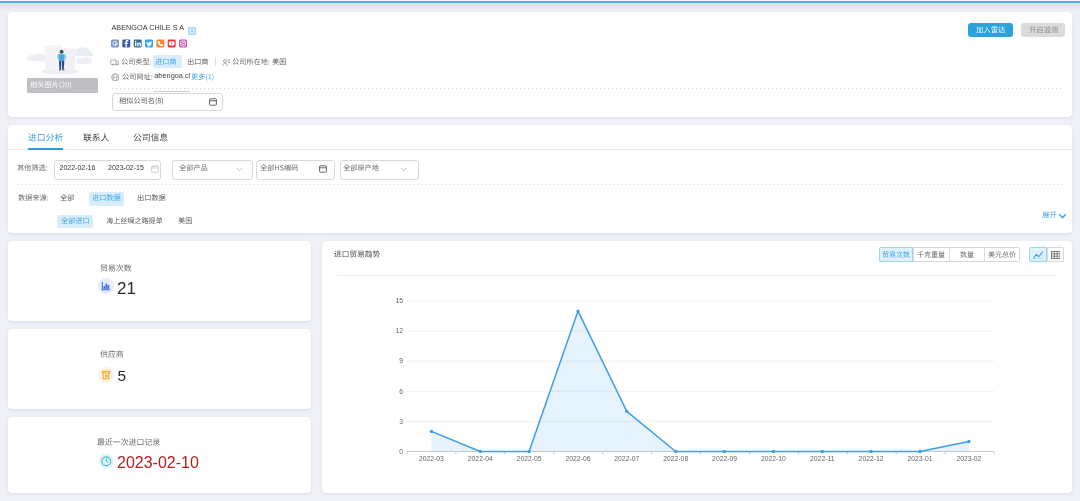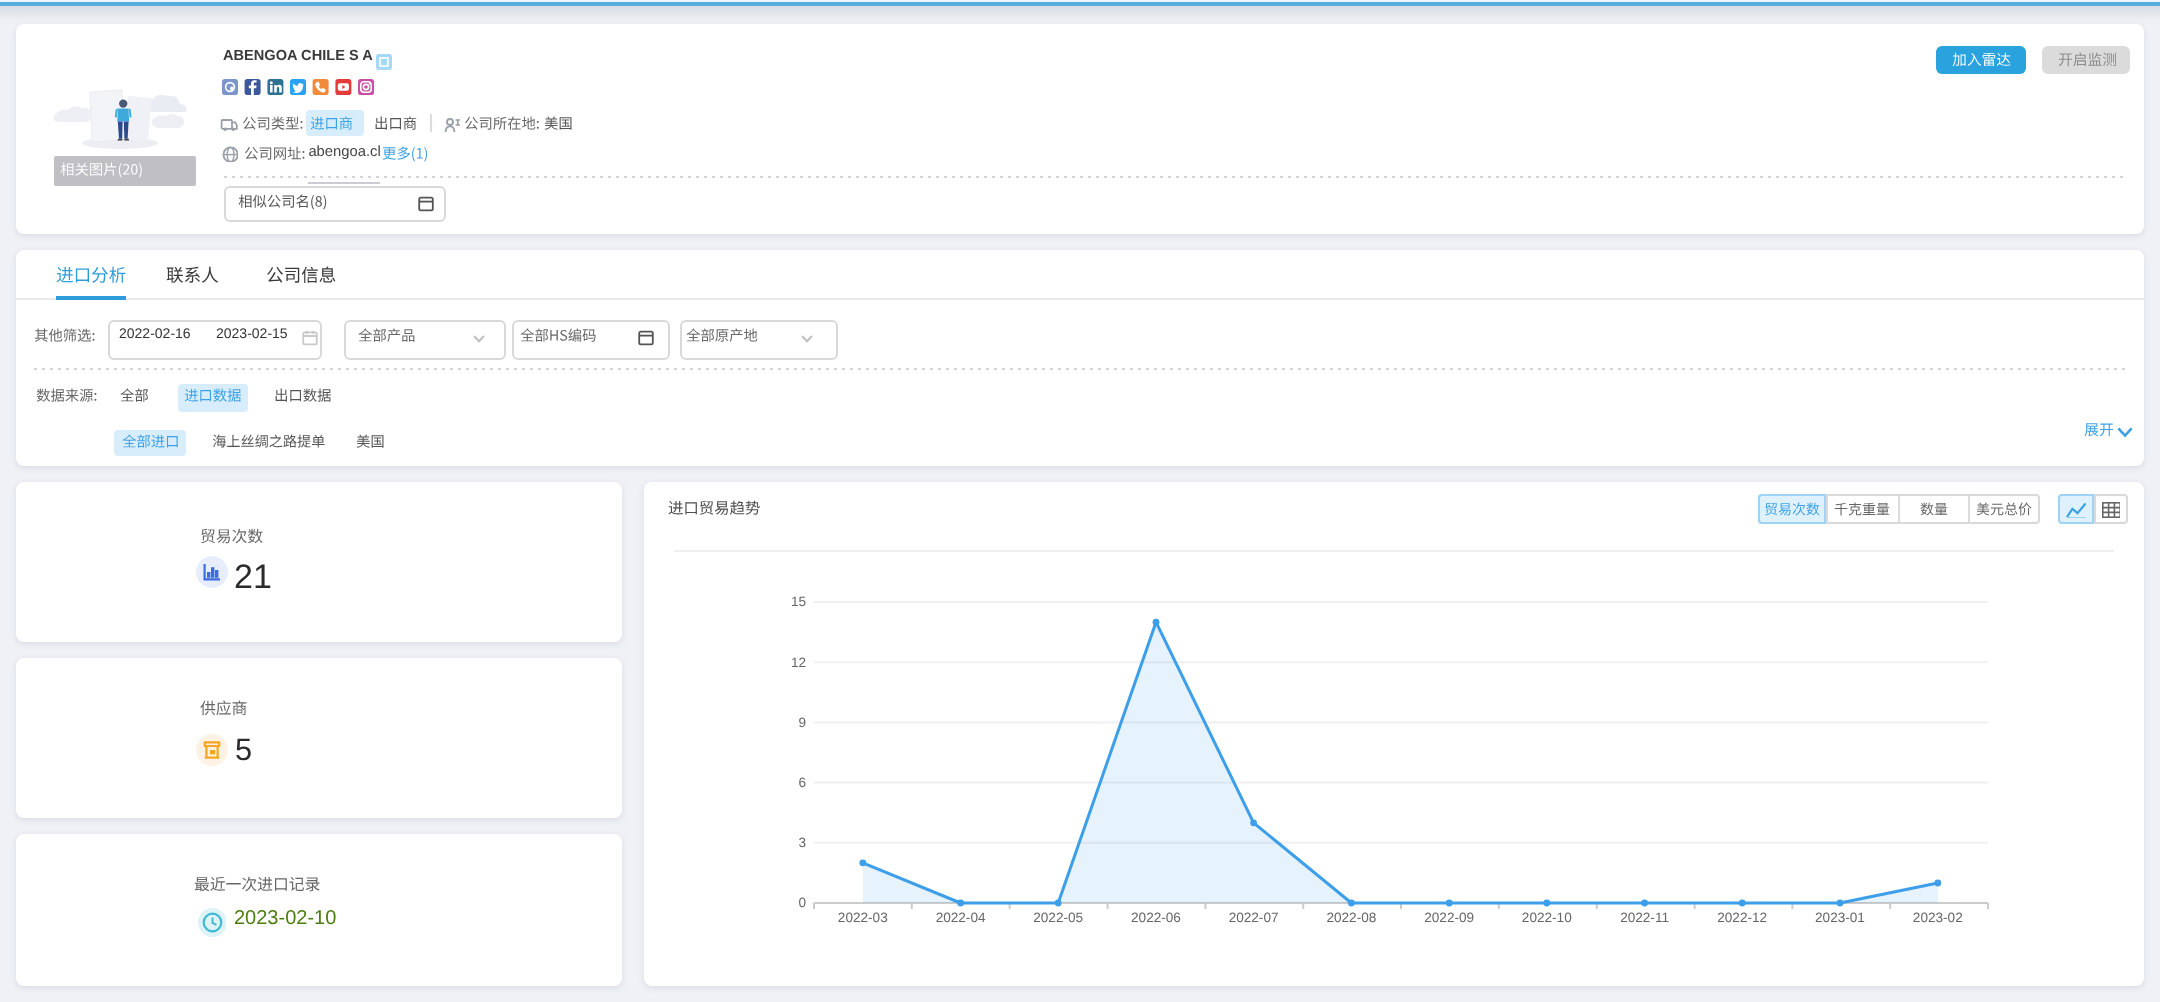--- a/index.html
+++ b/index.html
@@ -23,21 +23,21 @@
 <path d="M40.2 12.3 L41.4 12.6 L41.8 16.6 L40.8 16.8 Z" fill="#49b0e2"></path>
 <path d="M34.9 18.8 L37.3 18.8 L37.1 27.3 L35.5 27.3 Z" fill="#2b4a8c"></path>
 <path d="M37.9 18.8 L40.3 18.8 L39.8 27.3 L38.2 27.3 Z" fill="#2b4a8c"></path>
 <path d="M35.3 27.3 L37.2 27.3 L37.2 28.3 L34.6 28.3 Z" fill="#3a3f4c"></path>
 <path d="M38.3 27.3 L40.2 27.3 L40.6 28.3 L38.1 28.3 Z" fill="#3a3f4c"></path>
 </svg>
 <div class="abs" style="left:26.5px;top:78px;width:71px;height:15px;background:#bfbfc4;border-radius:1px"></div>
 <svg style="position:absolute;left:30.0px;top:81.4px;overflow:visible" width="41.7" height="7.6" viewBox="0 -6.34 41.7 7.63">
     <path d="M3.9312 -3.4128H6.12V-2.16H3.9312ZM3.9312 -3.9024V-5.112H6.12V-3.9024ZM3.9312 -1.6632H6.12V-0.4104H3.9312ZM3.4055999999999997 -5.6232V0.5256H3.9312V0.0864H6.12V0.504H6.6672V-5.6232ZM1.5408 -6.048V-4.5072H0.3744V-3.9888H1.476C1.224 -2.9952 0.7128 -1.8576 0.20879999999999999 -1.26C0.2952 -1.1304 0.432 -0.9144 0.4896 -0.7704C0.8784 -1.2671999999999999 1.26 -2.0664 1.5408 -2.8944V0.5688H2.0664V-2.7216C2.34 -2.3688 2.664 -1.9223999999999999 2.8007999999999997 -1.6847999999999999L3.132 -2.124C2.9736 -2.3184 2.3184 -3.0888 2.0664 -3.3407999999999998V-3.9888H3.096V-4.5072H2.0664V-6.048Z M8.8128 -5.7528C9.108 -5.3712 9.4104 -4.859999999999999 9.5328 -4.5144H8.1288V-3.9743999999999997H10.5192V-3.096C10.5192 -2.9663999999999997 10.512 -2.8296 10.5048 -2.6928H7.6896V-2.16H10.3968C10.1664 -1.3824 9.4824 -0.5544 7.5456 0.0936C7.6896 0.216 7.8696 0.44639999999999996 7.9344 0.5688C9.792 -0.07919999999999999 10.584 -0.9144 10.908 -1.7496C11.5128 -0.6335999999999999 12.4488 0.1512 13.7304 0.5327999999999999C13.8168 0.36719999999999997 13.9824 0.1296 14.112 0.0072C12.7944 -0.31679999999999997 11.808 -1.0944 11.268 -2.16H13.932V-2.6928H11.1168L11.1312 -3.0888V-3.9743999999999997H13.543199999999999V-4.5144H12.1176C12.3768 -4.9032 12.6648 -5.3928 12.9024 -5.8248L12.3192 -6.0192C12.139199999999999 -5.5728 11.808 -4.9464 11.52 -4.5144H9.5472L10.022400000000001 -4.7736C9.8856 -5.112 9.576 -5.616 9.2664 -5.9832Z M17.1 -2.0088C17.676000000000002 -1.8863999999999999 18.4104 -1.6343999999999999 18.8136 -1.4327999999999999L19.0368 -1.8C18.6336 -1.9871999999999999 17.9064 -2.2248 17.3304 -2.34ZM16.38 -1.0944C17.3736 -0.972 18.6192 -0.6839999999999999 19.3104 -0.4392L19.548000000000002 -0.8423999999999999C18.849600000000002 -1.0728 17.604 -1.3536 16.632 -1.4616ZM15.0048 -5.731199999999999V0.576H15.523200000000001V0.2736H20.462400000000002V0.576H21.0024V-5.731199999999999ZM15.523200000000001 -0.20879999999999999V-5.2416H20.462400000000002V-0.20879999999999999ZM17.3808 -5.0976C17.0208 -4.5072 16.401600000000002 -3.9455999999999998 15.7824 -3.5784C15.8976 -3.5063999999999997 16.0848 -3.3407999999999998 16.164 -3.2544C16.38 -3.3984 16.6032 -3.5711999999999997 16.8264 -3.7656C17.0424 -3.5352 17.3088 -3.3192 17.5968 -3.1248C16.9848 -2.8367999999999998 16.2936 -2.6208 15.652800000000001 -2.4912C15.746400000000001 -2.3904 15.861600000000001 -2.1816 15.912 -2.052C16.6176 -2.2176 17.3736 -2.484 18.0576 -2.8512C18.6552 -2.5272 19.339199999999998 -2.2824 20.0232 -2.1311999999999998C20.088 -2.2608 20.224800000000002 -2.448 20.3256 -2.5416C19.692 -2.6568 19.0584 -2.8512 18.4968 -3.1104C19.0368 -3.4632 19.4904 -3.8735999999999997 19.7928 -4.3632L19.4832 -4.5432L19.404 -4.5216H17.5392C17.6472 -4.658399999999999 17.748 -4.7951999999999995 17.834400000000002 -4.9392ZM17.1216 -4.0536 17.172 -4.104H19.0368C18.7776 -3.8232 18.432000000000002 -3.5711999999999997 18.0432 -3.348C17.676000000000002 -3.5568 17.3592 -3.7944 17.1216 -4.0536Z M22.895999999999997 -5.8608V-3.4632C22.895999999999997 -2.1888 22.795199999999998 -0.8568 21.873599999999996 0.1656C22.010399999999997 0.2592 22.2048 0.4608 22.298399999999997 0.5904C22.9608 -0.1368 23.255999999999997 -1.0151999999999999 23.371199999999998 -1.9223999999999999H26.409599999999998V0.576H26.9928V-2.4768H23.4288C23.4504 -2.808 23.4576 -3.132 23.4576 -3.4632V-3.6288H28.101599999999998V-4.1832H26.071199999999997V-6.0408H25.502399999999998V-4.1832H23.4576V-5.8608Z M30.5208 1.4112 30.924 1.2312C30.3048 0.20879999999999999 30.0096 -1.0151999999999999 30.0096 -2.2392C30.0096 -3.456 30.3048 -4.6728 30.924 -5.7024L30.5208 -5.8896C29.8584 -4.8096 29.462400000000002 -3.6504 29.462400000000002 -2.2392C29.462400000000002 -0.8208 29.8584 0.3384 30.5208 1.4112Z M31.5504 0.0H34.8696V-0.5688H33.408C33.1416 -0.5688 32.8176 -0.54 32.544 -0.5184C33.782399999999996 -1.692 34.617599999999996 -2.7648 34.617599999999996 -3.8232C34.617599999999996 -4.7592 34.019999999999996 -5.3712 33.0768 -5.3712C32.407199999999996 -5.3712 31.9464 -5.0687999999999995 31.5216 -4.6008L31.9032 -4.2264C32.1984 -4.5792 32.565599999999996 -4.8384 32.9976 -4.8384C33.6528 -4.8384 33.9696 -4.3991999999999996 33.9696 -3.7944C33.9696 -2.8872 33.2064 -1.8359999999999999 31.5504 -0.3888Z M37.2312 0.0936C38.232 0.0936 38.8728 -0.8136 38.8728 -2.6568C38.8728 -4.4856 38.232 -5.3712 37.2312 -5.3712C36.2232 -5.3712 35.5896 -4.4856 35.5896 -2.6568C35.5896 -0.8136 36.2232 0.0936 37.2312 0.0936ZM37.2312 -0.4392C36.6336 -0.4392 36.2232 -1.1088 36.2232 -2.6568C36.2232 -4.1975999999999996 36.6336 -4.8528 37.2312 -4.8528C37.8288 -4.8528 38.2392 -4.1975999999999996 38.2392 -2.6568C38.2392 -1.1088 37.8288 -0.4392 37.2312 -0.4392Z M39.9384 1.4112C40.6008 0.3384 40.9968 -0.8208 40.9968 -2.2392C40.9968 -3.6504 40.6008 -4.8096 39.9384 -5.8896L39.528 -5.7024C40.1472 -4.6728 40.4568 -3.456 40.4568 -2.2392C40.4568 -1.0151999999999999 40.1472 0.20879999999999999 39.528 1.2312Z" fill="#ffffff"></path>
   </svg>
-<div class="lat" style="left:111.5px;top:23.2px;font-size:7.3px;font-weight:bold;color:#3a3a3a">ABENGOA CHILE S A</div>
+<div class="lat" style="left:111.5px;top:23.2px;font-size:7.3px;font-weight:normal;color:#3a3a3a">ABENGOA CHILE S A</div>
 <svg class="abs" style="left:188px;top:27px" width="8" height="8" viewBox="0 0 8 8">
 <rect x="0" y="0" width="8" height="8" rx="1.2" fill="#a6d9f5"></rect>
 <rect x="2" y="2" width="4" height="4" fill="none" stroke="#fff" stroke-width="0.8"></rect>
 </svg>
 <svg class="abs" style="left:0;top:0" width="200" height="60" viewBox="0 0 200 60">
 <g transform="translate(111,39.5)">
       <rect width="8" height="8" rx="1.4" fill="#7c96cb"></rect>
       <circle cx="4" cy="4" r="2.2" fill="none" stroke="#fff" stroke-width="0.8"></circle>
       <circle cx="4.9" cy="4.7" r="0.9" fill="#fff"></circle>
     </g>
@@ -227,21 +227,21 @@
 </svg>
 <div class="lat" style="left:117.5px;top:367.3px;font-size:15.4px;color:#2b2b2b">5</div>
 <svg style="position:absolute;left:97.0px;top:437.8px;overflow:visible" width="63.2" height="8.4" viewBox="0 -6.95 63.2 8.37">
     <path d="M1.9592000000000003 -5.016500000000001H5.9487000000000005V-4.4556000000000004H1.9592000000000003ZM1.9592000000000003 -5.964500000000001H5.9487000000000005V-5.4115H1.9592000000000003ZM1.3904 -6.3832V-4.0369H6.541200000000001V-6.3832ZM3.1284000000000005 -3.0968000000000004V-2.5675000000000003H1.6906V-3.0968000000000004ZM0.3713 -0.33970000000000006 0.42660000000000003 0.18960000000000002 3.1284000000000005 -0.1343V0.6320000000000001H3.6972000000000005V-0.20540000000000003L4.1238 -0.26070000000000004V-0.7426L3.6972000000000005 -0.6952V-3.0968000000000004H7.4971000000000005V-3.5945000000000005H0.38710000000000006V-3.0968000000000004H1.1455000000000002V-0.41080000000000005ZM4.0053 -2.607V-2.1172000000000004H4.4793L4.321300000000001 -2.0698000000000003C4.5583 -1.4931 4.8822 -0.9796000000000001 5.3009 -0.553C4.8664000000000005 -0.22910000000000003 4.376600000000001 0.0158 3.8789000000000002 0.1738C3.9816000000000003 0.2765 4.1238 0.48190000000000005 4.1791 0.6083000000000001C4.7084 0.4187 5.229800000000001 0.1501 5.688000000000001 -0.20540000000000003C6.130400000000001 0.15800000000000003 6.659700000000001 0.43450000000000005 7.2601 0.6083000000000001C7.339100000000001 0.46610000000000007 7.4892 0.2528 7.615600000000001 0.14220000000000002C7.038900000000001 0.0 6.5254 -0.24490000000000003 6.0909 -0.5609000000000001C6.6123 -1.0665 7.0231 -1.6985000000000001 7.268000000000001 -2.4806000000000004L6.928300000000001 -2.6307L6.8177 -2.607ZM4.842700000000001 -2.1172000000000004H6.572800000000001C6.367400000000001 -1.6511000000000002 6.0593 -1.2403000000000002 5.695900000000001 -0.8927C5.3325000000000005 -1.2403000000000002 5.048100000000001 -1.6511000000000002 4.842700000000001 -2.1172000000000004ZM3.1284000000000005 -2.1251V-1.5642000000000003H1.6906V-2.1251ZM3.1284000000000005 -1.1218000000000001V-0.6320000000000001L1.6906 -0.46610000000000007V-1.1218000000000001Z M8.539900000000001 -6.185700000000001C8.974400000000001 -5.767 9.4879 -5.166600000000001 9.7249 -4.7953L10.206800000000001 -5.135000000000001C9.954 -5.5063 9.424700000000001 -6.075100000000001 8.9902 -6.478000000000001ZM14.741400000000002 -6.636000000000001C13.9356 -6.391100000000001 12.4346 -6.2331 11.1785 -6.162000000000001V-4.408200000000001C11.1785 -3.3812 11.1074 -1.975 10.4122 -0.9480000000000001C10.5465 -0.8769000000000001 10.807200000000002 -0.7031000000000001 10.9099 -0.5925C11.526100000000001 -1.4773 11.715700000000002 -2.7176000000000005 11.763100000000001 -3.7525000000000004H13.3747V-0.6162000000000001H13.9593V-3.7525000000000004H15.4208V-4.3055H11.7789V-4.408200000000001V-5.688000000000001C12.9876 -5.767 14.3306 -5.9171000000000005 15.231200000000001 -6.193600000000001ZM9.969800000000001 -3.7762000000000002H8.3108V-3.1916H9.3931V-0.9875C9.037600000000001 -0.8532000000000001 8.626800000000001 -0.49770000000000003 8.2081 -0.047400000000000005L8.603100000000001 0.49770000000000003C9.006 -0.03950000000000001 9.3931 -0.5056 9.6617 -0.5056C9.8355 -0.5056 10.0883 -0.23700000000000002 10.420100000000001 -0.0316C10.9731 0.30810000000000004 11.628800000000002 0.40290000000000004 12.6163 0.40290000000000004C13.3747 0.40290000000000004 14.788800000000002 0.35550000000000004 15.349700000000002 0.31600000000000006C15.357600000000001 0.1501 15.4524 -0.1501 15.523500000000002 -0.30810000000000004C14.757200000000001 -0.2212 13.5722 -0.15800000000000003 12.632100000000001 -0.15800000000000003C11.7394 -0.15800000000000003 11.067900000000002 -0.21330000000000002 10.554400000000001 -0.5372C10.2858 -0.6952 10.119900000000001 -0.8453 9.969800000000001 -0.9401Z M16.1476 -3.4049000000000005V-2.7571000000000003H23.384V-3.4049000000000005Z M24.1503 -5.664300000000001C24.687500000000004 -5.3641000000000005 25.359 -4.8901 25.675000000000004 -4.5662L26.0542 -5.048100000000001C25.722400000000004 -5.372000000000001 25.043000000000003 -5.806500000000001 24.505800000000004 -6.0909ZM24.031800000000004 -0.5767000000000001 24.576900000000002 -0.16590000000000002C25.066700000000004 -0.8769000000000001 25.667100000000005 -1.7933000000000001 26.133200000000002 -2.5991000000000004L25.675000000000004 -2.9941000000000004C25.161500000000004 -2.133 24.490000000000002 -1.1534000000000002 24.031800000000004 -0.5767000000000001ZM27.286600000000004 -6.636000000000001C27.033800000000003 -5.372000000000001 26.591400000000004 -4.139600000000001 25.983100000000004 -3.3654C26.1411 -3.2943000000000002 26.433400000000002 -3.1284000000000005 26.551900000000003 -3.0336000000000003C26.867900000000002 -3.4839 27.152300000000004 -4.0606 27.397200000000005 -4.7084H30.312300000000004C30.162200000000006 -4.1633000000000004 29.917300000000004 -3.5629000000000004 29.727700000000002 -3.1837000000000004C29.8699 -3.1205000000000003 30.106900000000003 -3.0020000000000002 30.233300000000003 -2.9309000000000003C30.509800000000006 -3.4760000000000004 30.857400000000005 -4.313400000000001 31.062800000000003 -5.0876L30.628300000000003 -5.3246L30.509800000000006 -5.293H27.594700000000003C27.721100000000003 -5.688000000000001 27.831700000000005 -6.098800000000001 27.918600000000005 -6.517500000000001ZM28.195100000000004 -4.321300000000001V-3.8315000000000006C28.195100000000004 -2.7018000000000004 28.021300000000004 -0.9796000000000001 25.596000000000004 0.20540000000000003C25.746100000000002 0.30810000000000004 25.951500000000003 0.5214000000000001 26.046300000000002 0.6636000000000001C27.602600000000002 -0.11850000000000001 28.289900000000003 -1.1297000000000001 28.598000000000003 -2.0935C29.040400000000005 -0.8295000000000001 29.751400000000004 0.09480000000000001 30.896900000000002 0.5767000000000001C30.975900000000003 0.4187 31.157600000000002 0.1738 31.291900000000005 0.0553C29.917300000000004 -0.4424 29.166800000000002 -1.6590000000000003 28.811300000000003 -3.2469C28.819200000000002 -3.4523 28.8271 -3.6419 28.8271 -3.8236000000000003V-4.321300000000001Z M32.2399 -6.1462C32.6744 -5.751200000000001 33.203700000000005 -5.1745 33.4486 -4.811100000000001L33.906800000000004 -5.190300000000001C33.646100000000004 -5.5379000000000005 33.101 -6.083 32.6665 -6.4701ZM37.288000000000004 -6.4701V-5.198200000000001H35.984500000000004V-6.4701H35.3999V-5.198200000000001H34.2781V-4.6294H35.3999V-3.7051000000000003L35.384100000000004 -3.2153000000000005H34.2307V-2.6465H35.3209C35.202400000000004 -2.0461 34.941700000000004 -1.4615000000000002 34.3492 -1.0112C34.4756 -0.9243000000000001 34.6968 -0.7031000000000001 34.775800000000004 -0.5846C35.4789 -1.1218000000000001 35.787 -1.8881000000000001 35.9055 -2.6465H37.288000000000004V-0.6320000000000001H37.880500000000005V-2.6465H39.0576V-3.2153000000000005H37.880500000000005V-4.6294H38.8996V-5.198200000000001H37.880500000000005V-6.4701ZM35.984500000000004 -4.6294H37.288000000000004V-3.2153000000000005H35.9687L35.984500000000004 -3.6972000000000005ZM33.6698 -3.7762000000000002H31.995V-3.2232000000000003H33.0852V-0.9559000000000001C32.7297 -0.8216000000000001 32.3189 -0.47400000000000003 31.9002 -0.0158L32.2952 0.5214000000000001C32.706 -0.0158 33.0931 -0.48190000000000005 33.3617 -0.48190000000000005C33.5355 -0.48190000000000005 33.7883 -0.2212 34.1201 -0.0158C34.6652 0.33180000000000004 35.3288 0.4187 36.3084 0.4187C37.0589 0.4187 38.480900000000005 0.3713 39.0418 0.33970000000000006C39.0497 0.16590000000000002 39.1445 -0.11850000000000001 39.2156 -0.2765C38.4493 -0.18960000000000002 37.2564 -0.1264 36.324200000000005 -0.1264C35.4315 -0.1264 34.767900000000004 -0.18170000000000003 34.246500000000005 -0.5056C33.985800000000005 -0.6715000000000001 33.819900000000004 -0.8216000000000001 33.6698 -0.9085000000000001Z M40.50330000000001 -5.806500000000001V0.43450000000000005H41.11950000000001V-0.23700000000000002H45.78840000000001V0.40290000000000004H46.42040000000001V-5.806500000000001ZM41.11950000000001 -0.8453V-5.214H45.78840000000001V-0.8453Z M48.3796 -6.075100000000001C48.8141 -5.688000000000001 49.36710000000001 -5.1508 49.61200000000001 -4.8032L50.04650000000001 -5.221900000000001C49.77 -5.553700000000001 49.217000000000006 -6.075100000000001 48.790400000000005 -6.4385ZM48.980000000000004 0.48190000000000005V0.47400000000000003C49.09060000000001 0.3239 49.311800000000005 0.15800000000000003 50.623200000000004 -0.7742000000000001C50.56 -0.8927 50.4731 -1.1297000000000001 50.433600000000006 -1.2877L49.61200000000001 -0.7268000000000001V-4.1554H47.763400000000004V-3.5787000000000004H49.02740000000001V-0.7347C49.02740000000001 -0.3476 48.782500000000006 -0.07900000000000001 48.6403 0.0316C48.75090000000001 0.1343 48.91680000000001 0.35550000000000004 48.980000000000004 0.48190000000000005ZM50.710100000000004 -6.083V-5.490500000000001H53.8464V-3.4918000000000005H50.860200000000006V-0.45030000000000003C50.860200000000006 0.3239 51.144600000000004 0.5135000000000001 52.02940000000001 0.5135000000000001C52.22690000000001 0.5135000000000001 53.641000000000005 0.5135000000000001 53.8464 0.5135000000000001C54.70750000000001 0.5135000000000001 54.91290000000001 0.15800000000000003 54.99980000000001 -1.1297000000000001C54.82600000000001 -1.1692 54.57320000000001 -1.2719 54.423100000000005 -1.3825C54.38360000000001 -0.26070000000000004 54.30460000000001 -0.0553 53.814800000000005 -0.0553C53.50670000000001 -0.0553 52.30590000000001 -0.0553 52.068900000000006 -0.0553C51.563300000000005 -0.0553 51.468500000000006 -0.1264 51.468500000000006 -0.4424V-2.9230000000000005H53.8464V-2.5122000000000004H54.438900000000004V-6.083Z M56.3586 -2.5043C56.8721 -2.2199000000000004 57.4962 -1.7696 57.796400000000006 -1.4694L58.21510000000001 -1.8802C57.899100000000004 -2.1804 57.25920000000001 -2.5991000000000004 56.761500000000005 -2.8677ZM56.3586 -6.193600000000001V-5.6485H61.14600000000001L61.1144 -4.9217H56.595600000000005V-4.376600000000001H61.082800000000006L61.0354 -3.6498000000000004H55.8293V-3.1205000000000003H58.941900000000004V-1.6748C57.796400000000006 -1.2008 56.603500000000004 -0.7189000000000001 55.8372 -0.42660000000000003L56.153200000000005 0.10270000000000001C56.927400000000006 -0.22910000000000003 57.962300000000006 -0.6715000000000001 58.941900000000004 -1.106V-0.0158C58.941900000000004 0.09480000000000001 58.90240000000001 0.1264 58.776 0.1343C58.64960000000001 0.14220000000000002 58.20720000000001 0.14220000000000002 57.7411 0.1264C57.820100000000004 0.2765 57.9149 0.49770000000000003 57.94650000000001 0.6478C58.56270000000001 0.6478 58.9656 0.6478 59.2105 0.5609000000000001C59.463300000000004 0.47400000000000003 59.542300000000004 0.33180000000000004 59.542300000000004 -0.0079V-1.8644000000000003C60.221700000000006 -0.8374 61.2092 -0.07110000000000001 62.44160000000001 0.31600000000000006C62.5206 0.15800000000000003 62.70230000000001 -0.07110000000000001 62.828700000000005 -0.1975C61.975500000000004 -0.42660000000000003 61.23290000000001 -0.8453 60.63250000000001 -1.3983C61.13810000000001 -1.7064000000000001 61.7306 -2.1488 62.204600000000006 -2.5517000000000003L61.699000000000005 -2.9230000000000005C61.343500000000006 -2.5675000000000003 60.758900000000004 -2.1014000000000004 60.2691 -1.7696C59.976800000000004 -2.1014000000000004 59.7319 -2.4806000000000004 59.542300000000004 -2.8835V-3.1205000000000003H62.726000000000006V-3.6498000000000004H61.6516C61.7227 -4.463500000000001 61.778000000000006 -5.435200000000001 61.793800000000005 -6.193600000000001L61.32770000000001 -6.225200000000001L61.22500000000001 -6.193600000000001Z" fill="#666666"></path>
   </svg>
 <svg class="abs" style="left:98.5px;top:454px" width="14.5" height="14.5" viewBox="0 0 14.5 14.5">
 <circle cx="7.25" cy="7.25" r="7.25" fill="#dff3f7"></circle>
 <circle cx="7.25" cy="7.25" r="4.4" fill="none" stroke="#3fbbd4" stroke-width="1.1"></circle>
 <path d="M7.25 4.8 L7.25 7.4 L9.2 8.4" fill="none" stroke="#3fbbd4" stroke-width="1"></path>
 </svg>
-<div class="lat" style="left:117px;top:454.2px;font-size:10px;color:#4d7c0f">2023-02-10</div>
+<div class="lat" style="left:117px;top:454.2px;font-size:16px;color:#b91c1c">2023-02-10</div>
 <div class="card" style="left:322px;top:240.5px;width:749.5px;height:252.5px;"></div>
 <svg style="position:absolute;left:334.0px;top:250.0px;overflow:visible" width="46.2" height="8.2" viewBox="0 -6.78 46.2 8.16">
     <path d="M0.6237 -5.990600000000001C1.0472000000000001 -5.6056 1.5631000000000002 -5.0435 1.8018 -4.6893L2.2484 -5.0589C1.9943 -5.3977 1.463 -5.929 1.0395 -6.3063ZM5.5440000000000005 -6.3063V-5.0666H4.2735V-6.3063H3.7037V-5.0666H2.6103V-4.5122H3.7037V-3.6113L3.6883 -3.1339H2.5641000000000003V-2.5795H3.6267C3.5112 -1.9943 3.2571 -1.4245 2.6796 -0.9856C2.8028 -0.9009 3.0184 -0.6853 3.0954 -0.5698C3.7807 -1.0934 4.081 -1.8403 4.1965 -2.5795H5.5440000000000005V-0.616H6.1215V-2.5795H7.268800000000001V-3.1339H6.1215V-4.5122H7.1148V-5.0666H6.1215V-6.3063ZM4.2735 -4.5122H5.5440000000000005V-3.1339H4.2581L4.2735 -3.6036ZM2.0174 -3.6806H0.385V-3.1416H1.4476V-0.9317000000000001C1.1011 -0.8008000000000001 0.7007 -0.462 0.2926 -0.0154L0.6776 0.5082C1.078 -0.0154 1.4553 -0.4697 1.7171 -0.4697C1.8865 -0.4697 2.1329000000000002 -0.2156 2.4563 -0.0154C2.9876 0.3234 3.6344000000000003 0.4081 4.5892 0.4081C5.3207 0.4081 6.7067000000000005 0.3619 7.2534 0.3311C7.2611 0.1617 7.3535 -0.1155 7.4228000000000005 -0.2695C6.6759 -0.18480000000000002 5.5132 -0.1232 4.6046000000000005 -0.1232C3.7345 -0.1232 3.0877 -0.1771 2.5795 -0.4928C2.3254 -0.6545 2.1637 -0.8008000000000001 2.0174 -0.8855000000000001Z M8.677900000000001 -5.6595V0.4235H9.278500000000001V-0.231H13.8292V0.3927H14.4452V-5.6595ZM9.278500000000001 -0.8239000000000001V-5.082H13.8292V-0.8239000000000001Z M18.942 -2.3408V-1.6709C18.942 -1.0934 18.711 -0.3311 15.9236 0.1771C16.0545 0.2926 16.2162 0.5082 16.2778 0.6314000000000001C19.1807 0.0385 19.5426 -0.8932 19.5426 -1.6555V-2.3408ZM19.457900000000002 -0.539C20.4204 -0.2464 21.6755 0.2464 22.3146 0.5929L22.6149 0.1155C21.9527 -0.231 20.6976 -0.6930000000000001 19.750500000000002 -0.9548ZM16.7937 -3.1108000000000002V-0.6699H17.3712V-2.6103H21.1981V-0.7238H21.7987V-3.1108000000000002ZM16.401 -3.3418C16.5396 -3.4573 16.7706 -3.5497 18.3799 -4.0733C18.4569 -3.8962000000000003 18.5262 -3.7191 18.572400000000002 -3.5805000000000002L19.0498 -3.7884C18.9112 -4.2119 18.549300000000002 -4.8741 18.2182 -5.3592L17.7639 -5.1744C17.8948 -4.9742 18.0334 -4.750900000000001 18.1489 -4.5276000000000005L16.9785 -4.1657V-5.6287C17.656100000000002 -5.698 18.3876 -5.8212 18.9189 -5.9829L18.634 -6.4295C18.095 -6.2601 17.1787 -6.1061000000000005 16.4241 -6.0137V-4.3274C16.4241 -4.0117 16.2624 -3.8654 16.154600000000002 -3.7961C16.2393 -3.696 16.3548 -3.4727 16.401 -3.3418ZM19.2115 -6.0984V-5.6287H20.3049C20.1894 -4.712400000000001 19.8968 -4.0502 18.9343 -3.6806C19.0498 -3.5882 19.2038 -3.3803 19.2577 -3.2571C20.3357 -3.7191 20.6822 -4.5122 20.8208 -5.6287H21.844900000000003C21.7679 -4.5584 21.6755 -4.1349 21.567700000000002 -4.0117C21.5061 -3.9424 21.4445 -3.9347000000000003 21.3213 -3.9347000000000003C21.2135 -3.9347000000000003 20.9132 -3.9424 20.5975 -3.9732000000000003C20.674500000000002 -3.8346 20.7284 -3.6267 20.7361 -3.4727C21.0749 -3.4573 21.3983 -3.4573 21.567700000000002 -3.4727C21.7679 -3.4804 21.8988 -3.5343 22.022 -3.6652C22.2068 -3.8731 22.3069 -4.4352 22.407 -5.8597C22.4147 -5.9444 22.4224 -6.0984 22.4224 -6.0984Z M25.102 -4.412100000000001H28.905800000000003V-3.6421H25.102ZM25.102 -5.6287H28.905800000000003V-4.8741H25.102ZM24.532200000000003 -6.1138V-3.157H25.3869C24.8941 -2.4486 24.1549 -1.8095 23.4003 -1.3783C23.531200000000002 -1.2859 23.7545 -1.078 23.8546 -0.9702000000000001C24.270400000000002 -1.2397 24.701600000000003 -1.5862 25.102 -1.9789H26.1723C25.6564 -1.155 24.886400000000002 -0.4235 24.0548 0.046200000000000005C24.1857 0.1386 24.401300000000003 0.34650000000000003 24.4937 0.462C25.3715 -0.1155 26.241600000000002 -0.9779 26.819100000000002 -1.9789H27.858600000000003C27.489 -1.0549 26.8961 -0.2387 26.195400000000003 0.2926C26.3186 0.3773 26.5573 0.5621 26.649700000000003 0.6545C27.3889 0.046200000000000005 28.043400000000002 -0.8932 28.459200000000003 -1.9789H29.390900000000002C29.2677 -0.6545 29.1368 -0.10010000000000001 28.9751 0.0539C28.8981 0.13090000000000002 28.8288 0.1463 28.6902 0.1463C28.5516 0.1463 28.197400000000002 0.1463 27.820100000000004 0.10010000000000001C27.9125 0.2464 27.9664 0.462 27.9741 0.6083000000000001C28.3591 0.6314000000000001 28.736400000000003 0.6314000000000001 28.928900000000002 0.616C29.1522 0.6006 29.3062 0.5467 29.4602 0.40040000000000003C29.691200000000002 0.154 29.845200000000002 -0.5082 29.991500000000002 -2.2407C30.0069 -2.3254 30.0146 -2.5025 30.0146 -2.5025H25.5794C25.756500000000003 -2.7104 25.918200000000002 -2.9337 26.056800000000003 -3.157H29.4833V-6.1138Z M35.5278 -5.2591H36.829100000000004C36.6674 -4.9203 36.4672 -4.5122 36.2747 -4.158H34.8194C35.1043 -4.5045 35.335300000000004 -4.8818 35.5278 -5.2591ZM34.8579 -2.8259000000000003V-2.3254H37.1679V-1.4707000000000001H34.5807V-0.9471H37.737700000000004V-4.158H36.883C37.121700000000004 -4.6431000000000004 37.3681 -5.1898 37.5606 -5.6441L37.1833 -5.7673000000000005L37.090900000000005 -5.7365H35.7434C35.8204 -5.913600000000001 35.882 -6.0984 35.9436 -6.2678L35.3892 -6.3525C35.189 -5.7057 34.7963 -4.8895 34.1957 -4.2658000000000005C34.3266 -4.1965 34.5191 -4.0502 34.6192 -3.9347000000000003L34.7578 -4.0887V-3.6344000000000003H37.1679V-2.8259000000000003ZM31.631600000000002 -2.9337C31.6085 -1.6093 31.5315 -0.45430000000000004 31.038700000000002 0.2772C31.1696 0.3542 31.3929 0.539 31.477600000000002 0.6237C31.7548 0.1771 31.9242 -0.385 32.024300000000004 -1.0318C32.6942 0.1617 33.803 0.3773 35.4431 0.3773H38.030300000000004C38.0611 0.2156 38.1689 -0.046200000000000005 38.2613 -0.18480000000000002C37.8147 -0.1694 35.805 -0.1694 35.4431 -0.1694C34.5961 -0.1694 33.8954 -0.2233 33.3333 -0.4697V-1.925H34.3728V-2.4332000000000003H33.3333V-3.4727H34.3959V-4.0194H33.1947V-4.9049000000000005H34.2265V-5.4285000000000005H33.1947V-6.468H32.648V-5.4285000000000005H31.4622V-4.9049000000000005H32.648V-4.0194H31.200400000000002V-3.4727H32.7866V-0.8085C32.5094 -1.0549 32.2861 -1.3860000000000001 32.1167 -1.8326C32.1475 -2.1714 32.1629 -2.5333 32.1706 -2.9029000000000003Z M40.147800000000004 -6.468V-5.7134H38.9928V-5.1975H40.147800000000004V-4.4506000000000006L38.8773 -4.2504L38.9928 -3.7191L40.147800000000004 -3.9193000000000002V-3.234C40.147800000000004 -3.1493 40.117 -3.1185 40.0169 -3.1185C39.9245 -3.1185 39.5934 -3.1185 39.2392 -3.1262000000000003C39.3085 -2.9876 39.3778 -2.7797 39.4009 -2.6411000000000002C39.9091 -2.6334 40.2171 -2.6411000000000002 40.4173 -2.7258C40.6252 -2.8028 40.6791 -2.9414000000000002 40.6791 -3.234V-4.0117L41.734 -4.1965L41.7109 -4.712400000000001L40.6791 -4.5353V-5.1975H41.6801V-5.7134H40.6791V-6.468ZM41.7725 -2.6950000000000003C41.7494 -2.5102 41.7109 -2.3254 41.6724 -2.156H39.2007V-1.6401000000000001H41.5107C41.1796 -0.8162 40.4866 -0.20020000000000002 38.8388 0.1232C38.9543 0.2464 39.1006 0.4774 39.1468 0.6237C41.0102 0.2079 41.7725 -0.5775 42.1344 -1.6401000000000001H44.5137C44.4059 -0.6391 44.2827 -0.1925 44.1133 -0.0539C44.0363 0.0154 43.9439 0.023100000000000002 43.7822 0.023100000000000002C43.5974 0.023100000000000002 43.0892 0.0154 42.5887 -0.023100000000000002C42.6888 0.1155 42.7658 0.3388 42.7735 0.5005000000000001C43.2663 0.5313 43.743700000000004 0.539 43.9824 0.5236000000000001C44.2596 0.5082 44.429 0.4697 44.5907 0.308C44.8448 0.077 44.9757 -0.5082 45.122 -1.9019000000000001C45.1297 -1.9789 45.1451 -2.156 45.1451 -2.156H42.2807C42.3192 -2.3331 42.35 -2.5102 42.3731 -2.6950000000000003H41.957300000000004C42.4578 -2.9414000000000002 42.8043 -3.2648 43.0353 -3.6729000000000003C43.3895 -3.4265000000000003 43.7129 -3.1878 43.9285 -3.003L44.2442 -3.4573C44.0055 -3.6498 43.6436 -3.9039 43.2509 -4.158C43.3587 -4.466 43.428 -4.8202 43.466499999999996 -5.2206H44.429C44.4136 -3.6498 44.4675 -2.6873 45.2452 -2.6873C45.661 -2.6873 45.8458 -2.8952 45.9074 -3.6652C45.7688 -3.696 45.584 -3.7884 45.4685 -3.8808000000000002C45.4454 -3.3726000000000003 45.3992 -3.2032000000000003 45.268299999999996 -3.2032000000000003C44.9372 -3.1955 44.9218 -4.0425 44.960300000000004 -5.7134H43.5127L43.5435 -6.468H43.0045L42.9737 -5.7134H41.8495V-5.2206H42.9352C42.8967 -4.9357 42.8505 -4.6816 42.7812 -4.4506000000000006L42.119 -4.8433L41.811 -4.4506000000000006C42.0574 -4.312 42.3192 -4.1426 42.5887 -3.9732000000000003C42.3731 -3.5805000000000002 42.042 -3.2802000000000002 41.5261 -3.0569C41.6262 -2.9799 41.7648 -2.8182 41.8341 -2.6950000000000003Z" fill="#4d4d4d"></path>
   </svg>
 <div class="abs" style="left:337px;top:274.5px;width:720px;height:1px;background:#f0f0f2"></div>
 <div class="abs" style="left:878.75px;top:247.3px;width:141px;height:14.8px;border:1px solid #d9d9d9;border-radius:2px;box-sizing:border-box;background:#fff"></div>
 <div class="abs" style="left:878.75px;top:247.3px;width:34.25px;height:14.8px;background:#dff1fc;border:1px solid #9ed3f3;border-radius:2px 0 0 2px;box-sizing:border-box"></div>
 <div class="abs" style="left:913px;top:247.3px;width:1px;height:14.8px;background:#dcdcdc"></div>
 <div class="abs" style="left:949px;top:247.3px;width:1px;height:14.8px;background:#dcdcdc"></div>
 <div class="abs" style="left:984px;top:247.3px;width:1px;height:14.8px;background:#dcdcdc"></div>

